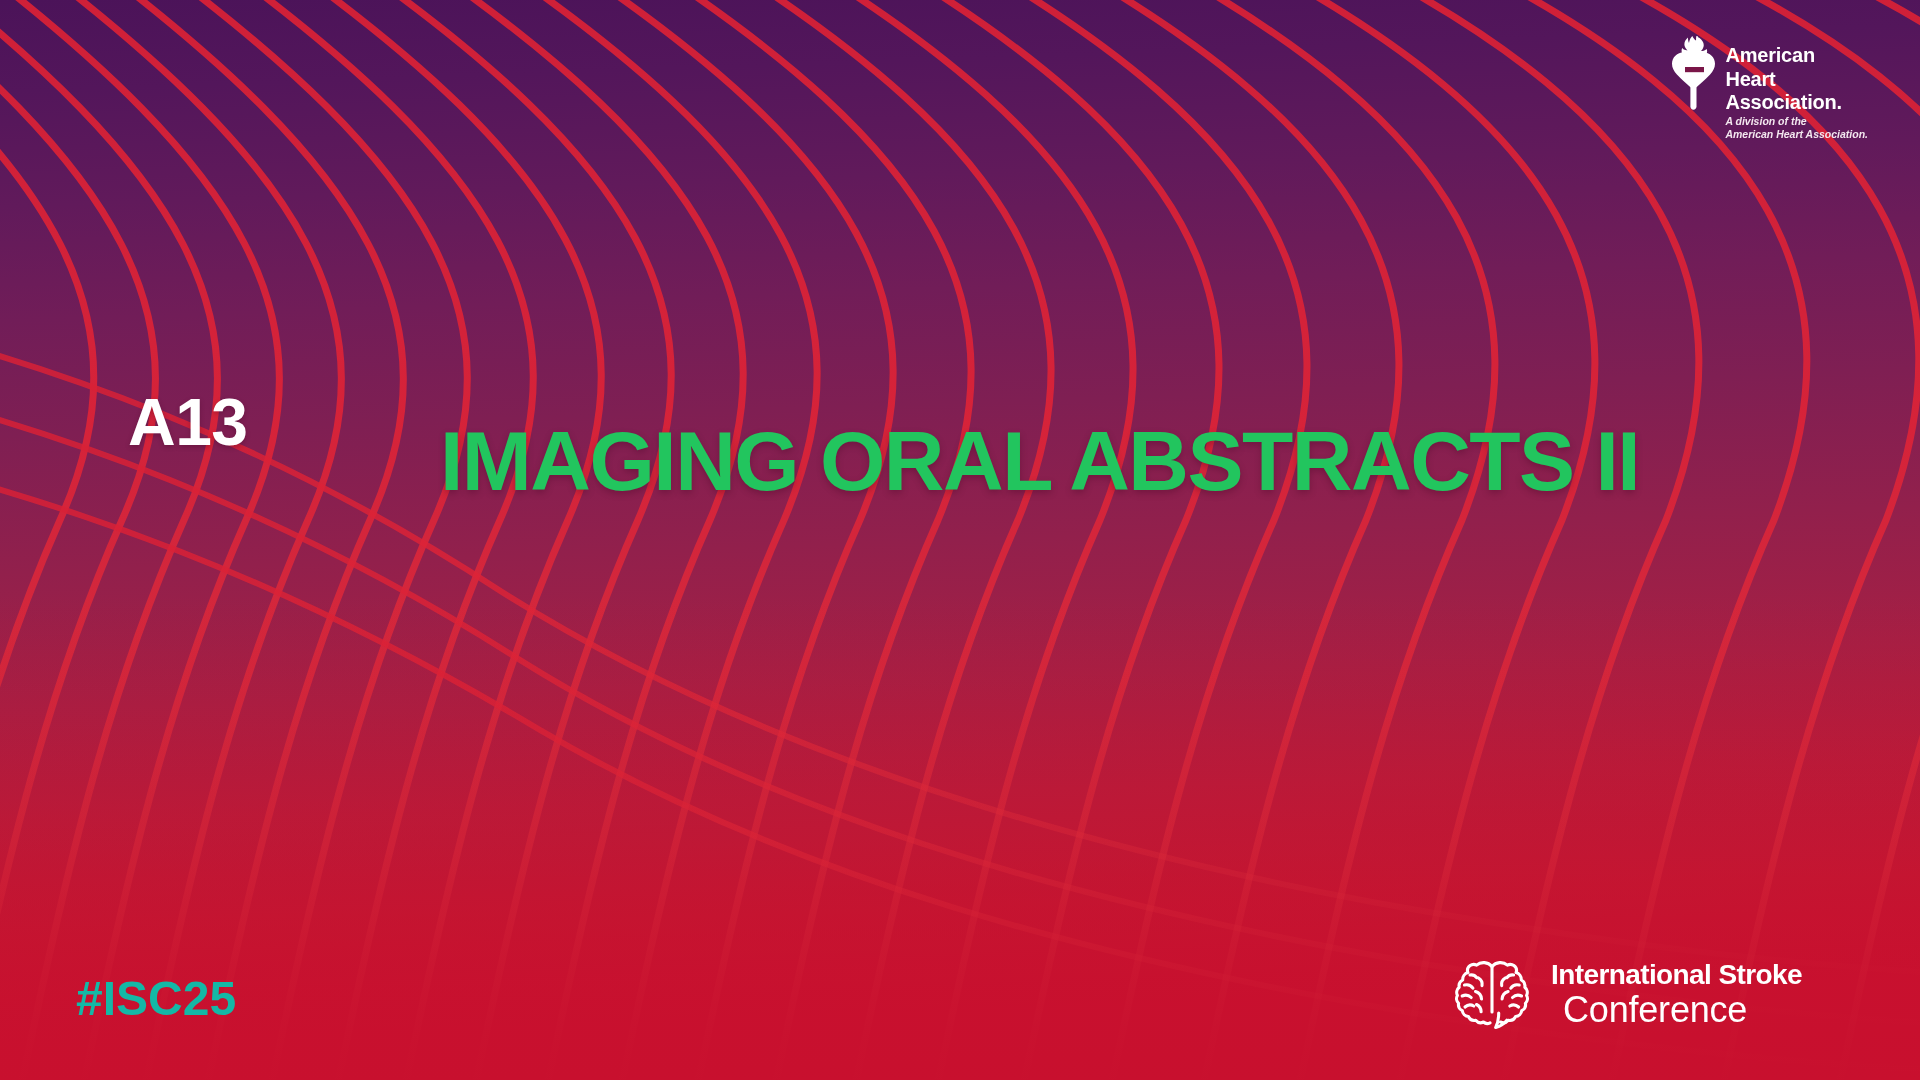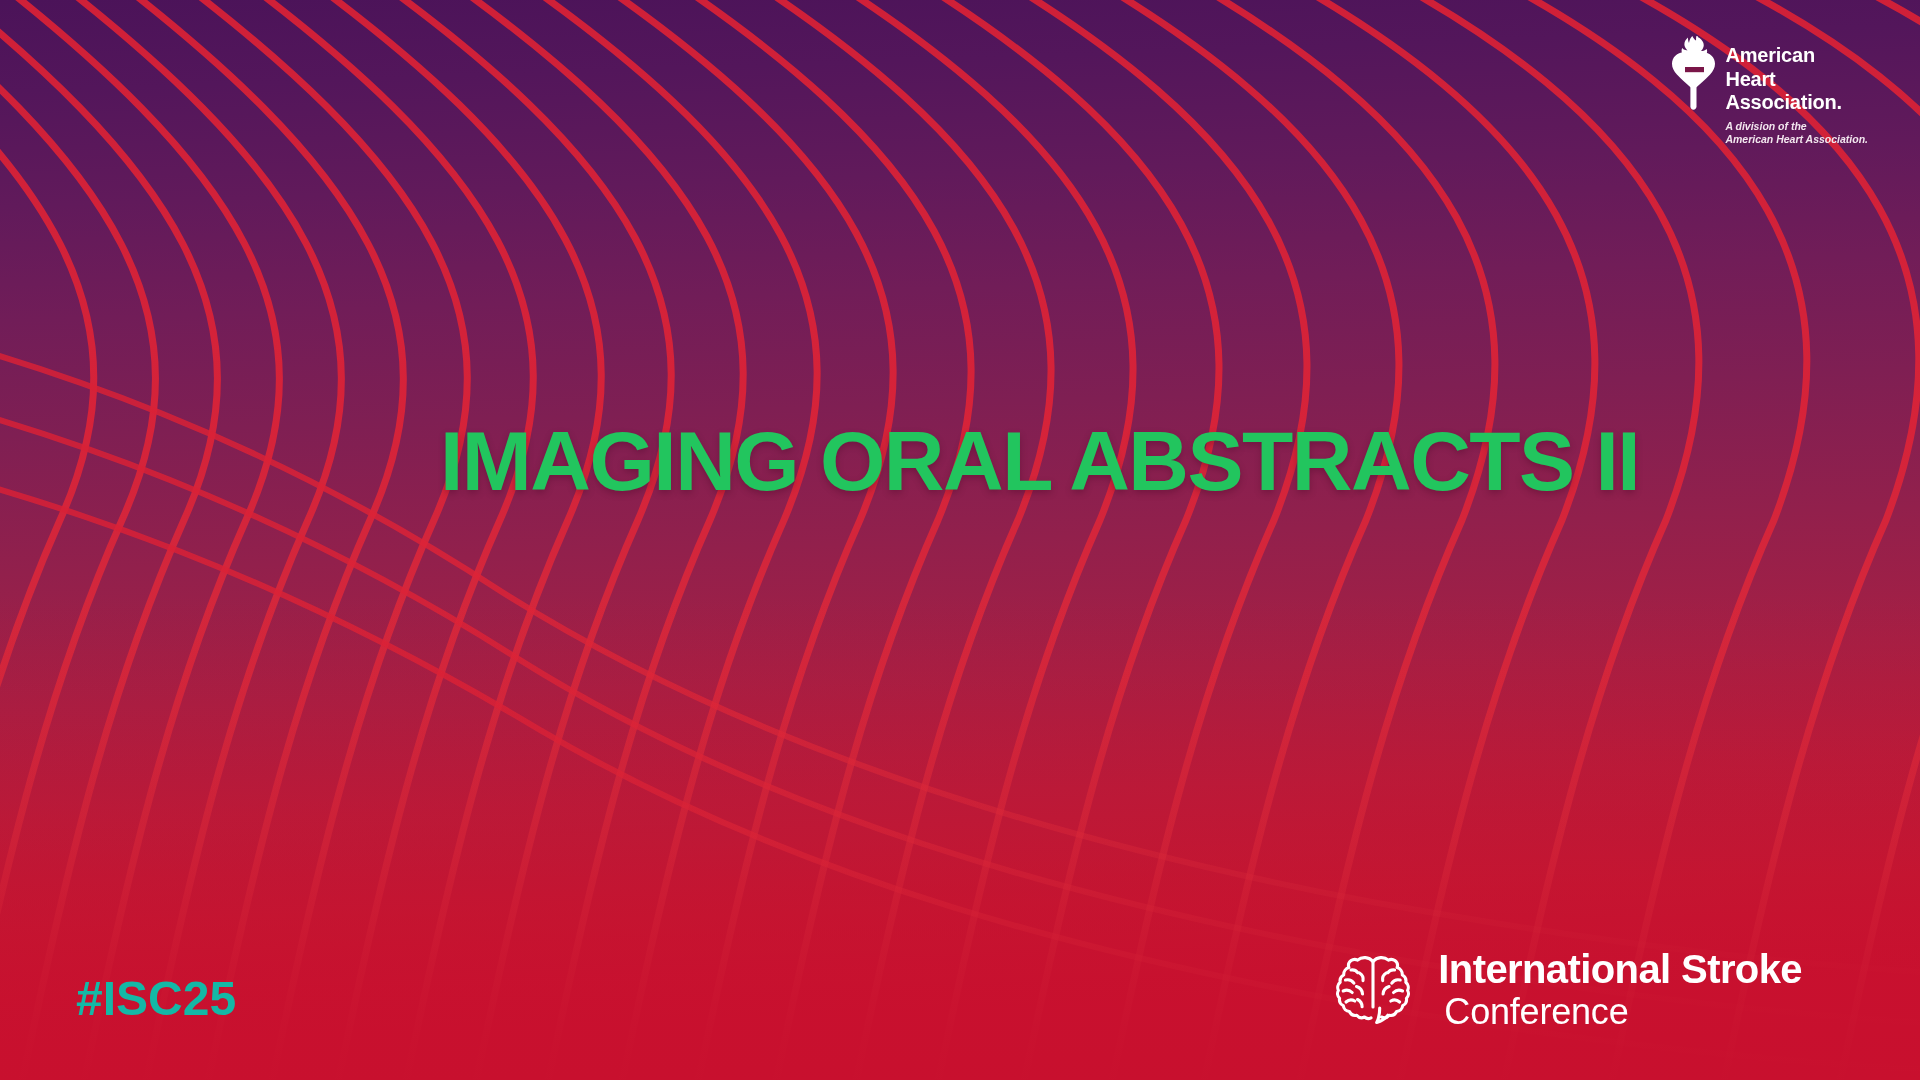--- a/index.html
+++ b/index.html
@@ -56,21 +56,20 @@
     top:36px; right:52px;
     display:flex; align-items:flex-start; 
   }
   .asa-mark { width:62px; height:82px; flex:0 0 auto; }
   .asa-text { color:#ffffff; padding-top:8px; }
   .asa-line {
     font-size:20px; font-weight:bold; line-height:1.18;
     letter-spacing:-0.2px; white-space:nowrap;
   }
   .asa-sub {
-    margin-top:5px;
     font-size:10.5px; font-style:italic; font-weight:bold;
     line-height:1.25; letter-spacing:0px; white-space:nowrap;
     color:#f3e7ef;
   }
 
   
   .session-code {
     position:absolute;
     left:128px; top:384px;
     color:#ffffff;
@@ -98,21 +97,21 @@
   }
 
   
   .isc-logo {
     position:absolute;
     right:118px; bottom:50px;
     display:flex; align-items:center; gap:18px;
   }
   .brain-mark { width:82px; height:72px; flex:0 0 auto; }
   .isc-text { color:#ffffff; line-height:1.04; }
-  .isc-l1 { font-size:40px; font-weight:bold; letter-spacing:-0.6px; white-space:nowrap;margin-left:6px; }
+  .isc-l1 { font-size:28px; font-weight:bold; letter-spacing:-0.6px; white-space:nowrap; }
   .isc-l2 { font-size:36px; font-weight:normal; letter-spacing:-0.2px; white-space:nowrap; margin-top:2px;margin-left:12px; }
 </style>
 </head>
 <body>
 
 <div id="slide">
 
   <div class="bg-gradient"></div>
 
   <div class="bg-waves">
@@ -178,20 +177,21 @@
     </svg>
     <div class="asa-text">
       <div class="asa-line">American</div>
       <div class="asa-line">Heart</div>
       <div class="asa-line">Association.</div>
       <div class="asa-sub">A division of the</div>
       <div class="asa-sub" style="margin-top:0">American Heart Association.</div>
     </div>
   </div>
 
+  <div class="session-code">A13</div>
   <div class="session-title">IMAGING ORAL ABSTRACTS II</div>
 
   <div class="hashtag">#ISC25</div>
 
   <div class="isc-logo">
     <svg class="brain-mark" viewBox="0 0 82 72" xmlns="http://www.w3.org/2000/svg">
       <g fill="none" stroke="#ffffff" stroke-width="3.1" stroke-linecap="round" stroke-linejoin="round">
         <path d="M41 8.5c-4.0-4.6-11.0-5.2-15.4-1.4-2.0-1.0-4.6-.9-6.5.5-2.3 1.7-3.1 4.6-2.2 7.0-3.2 1.0-5.4 4.0-5.2 7.4-2.6 1.4-4.1 4.3-3.5 7.2-2.4 2.0-3.2 5.4-1.8 8.2-1.5 2.6-1.0 5.9 1.2 7.9-.6 3.0.9 6.0 3.7 7.3.3 3.2 2.9 5.7 6.1 5.9 1.3 2.8 4.3 4.4 7.3 3.8 1.9 2.3 5.1 3.0 7.8 1.7 1.8 1.6 4.4 1.9 6.5.8"></path>
         <path d="M41 8.5c4.0-4.6 11.0-5.2 15.4-1.4 2.0-1.0 4.6-.9 6.5.5 2.3 1.7 3.1 4.6 2.2 7.0 3.2 1.0 5.4 4.0 5.2 7.4 2.6 1.4 4.1 4.3 3.5 7.2 2.4 2.0 3.2 5.4 1.8 8.2 1.5 2.6 1.0 5.9-1.2 7.9.6 3.0-.9 6.0-3.7 7.3-.3 3.2-2.9 5.7-6.1 5.9-1.3 2.8-4.3 4.4-7.3 3.8-1.9 2.3-5.1 3.0-7.8 1.7"></path>
         <path d="M41 8.5v45.5"></path>

